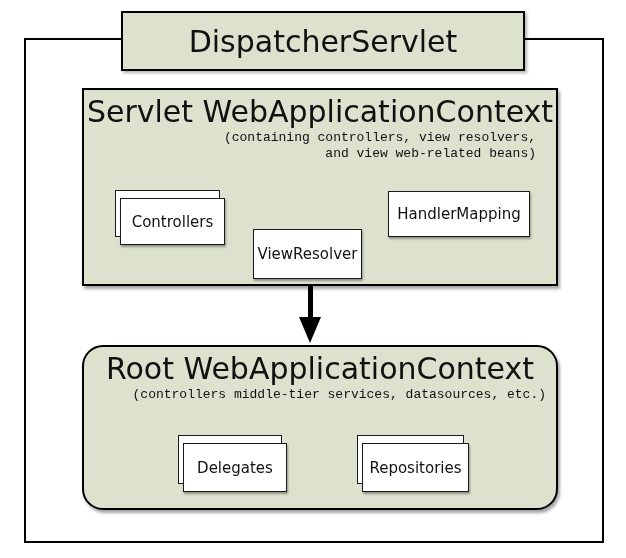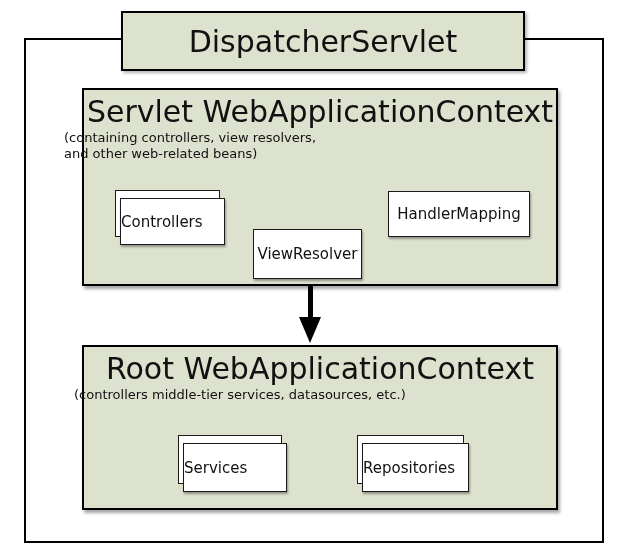--- a/index.html
+++ b/index.html
@@ -56,33 +56,35 @@
     left: 82px;
     top: 88px;
     width: 476px;
     height: 198px;
   }
   .root-context {
     left: 82px;
     top: 345px;
     width: 476px;
     height: 165px;
+    border-radius: 21px;
   }
   .context-title {
     margin-top: 3px;
     text-align: center;
     font-size: 30px;
     line-height: 37px;
     white-space: nowrap;
   }
   .context-subtitle {
-    text-align: left;
+    text-align: right;
     font-size: 13px;
     line-height: 16px;
     white-space: nowrap;
+    font-family: Liberation Mono, monospace;
   }
   .servlet-context .context-subtitle { transform: translateX(-20px); }
   .root-context .context-subtitle { transform: translateX(-10px); }
   
   .bean, .stack .back, .stack .front {
     box-sizing: border-box;
     background: #ffffff;
     border: 1.5px solid #1a1a1a;
   }
   .bean {
@@ -101,20 +103,21 @@
     top: -8px;
     width: 100%;
     height: 100%;
   }
   .stack .front {
     position: relative;
     width: 100%;
     height: 100%;
     display: flex;
     align-items: center;
+    justify-content: center;
     font-size: 15px;
     white-space: nowrap;
     box-shadow: 1px 2px 2px rgba(0,0,0,0.35);
   }
   
   .controllers-stack { left: 36px; top: 108px; width: 105px; height: 47px; }
   .viewresolver-box  { left: 169px; top: 139px; width: 109px; height: 50px; }
   .handlermapping-box{ left: 304px; top: 101px; width: 142px; height: 46px; }
   
   .services-stack     { left: 99px;  top: 96px; width: 104px; height: 49px; }
@@ -155,21 +158,21 @@
 
   <div class="box outer-box"></div>
 
   <div class="box dispatcher-box">
     <span>DispatcherServlet</span>
   </div>
 
   <div class="box context servlet-context">
     <div class="context-title">Servlet WebApplicationContext</div>
     <div class="context-subtitle">(containing controllers, view resolvers,</div>
-    <div class="context-subtitle">and other web-related beans)</div>
+    <div class="context-subtitle">and view web-related beans)</div>
 
     <div class="stack controllers-stack">
       <div class="back"></div>
       <div class="front">
         <span>Controllers</span>
       </div>
     </div>
 
     <div class="bean viewresolver-box">
       <span>ViewResolver</span>
@@ -183,21 +186,21 @@
   <div class="arrow-stem"></div>
   <div class="arrow-head"></div>
 
   <div class="box context root-context">
     <div class="context-title">Root WebApplicationContext</div>
     <div class="context-subtitle">(controllers middle-tier services, datasources, etc.)</div>
 
     <div class="stack services-stack">
       <div class="back"></div>
       <div class="front">
-        <span>Services</span>
+        <span>Delegates</span>
       </div>
     </div>
 
     <div class="stack repositories-stack">
       <div class="back"></div>
       <div class="front">
         <span>Repositories</span>
       </div>
     </div>
   </div>

